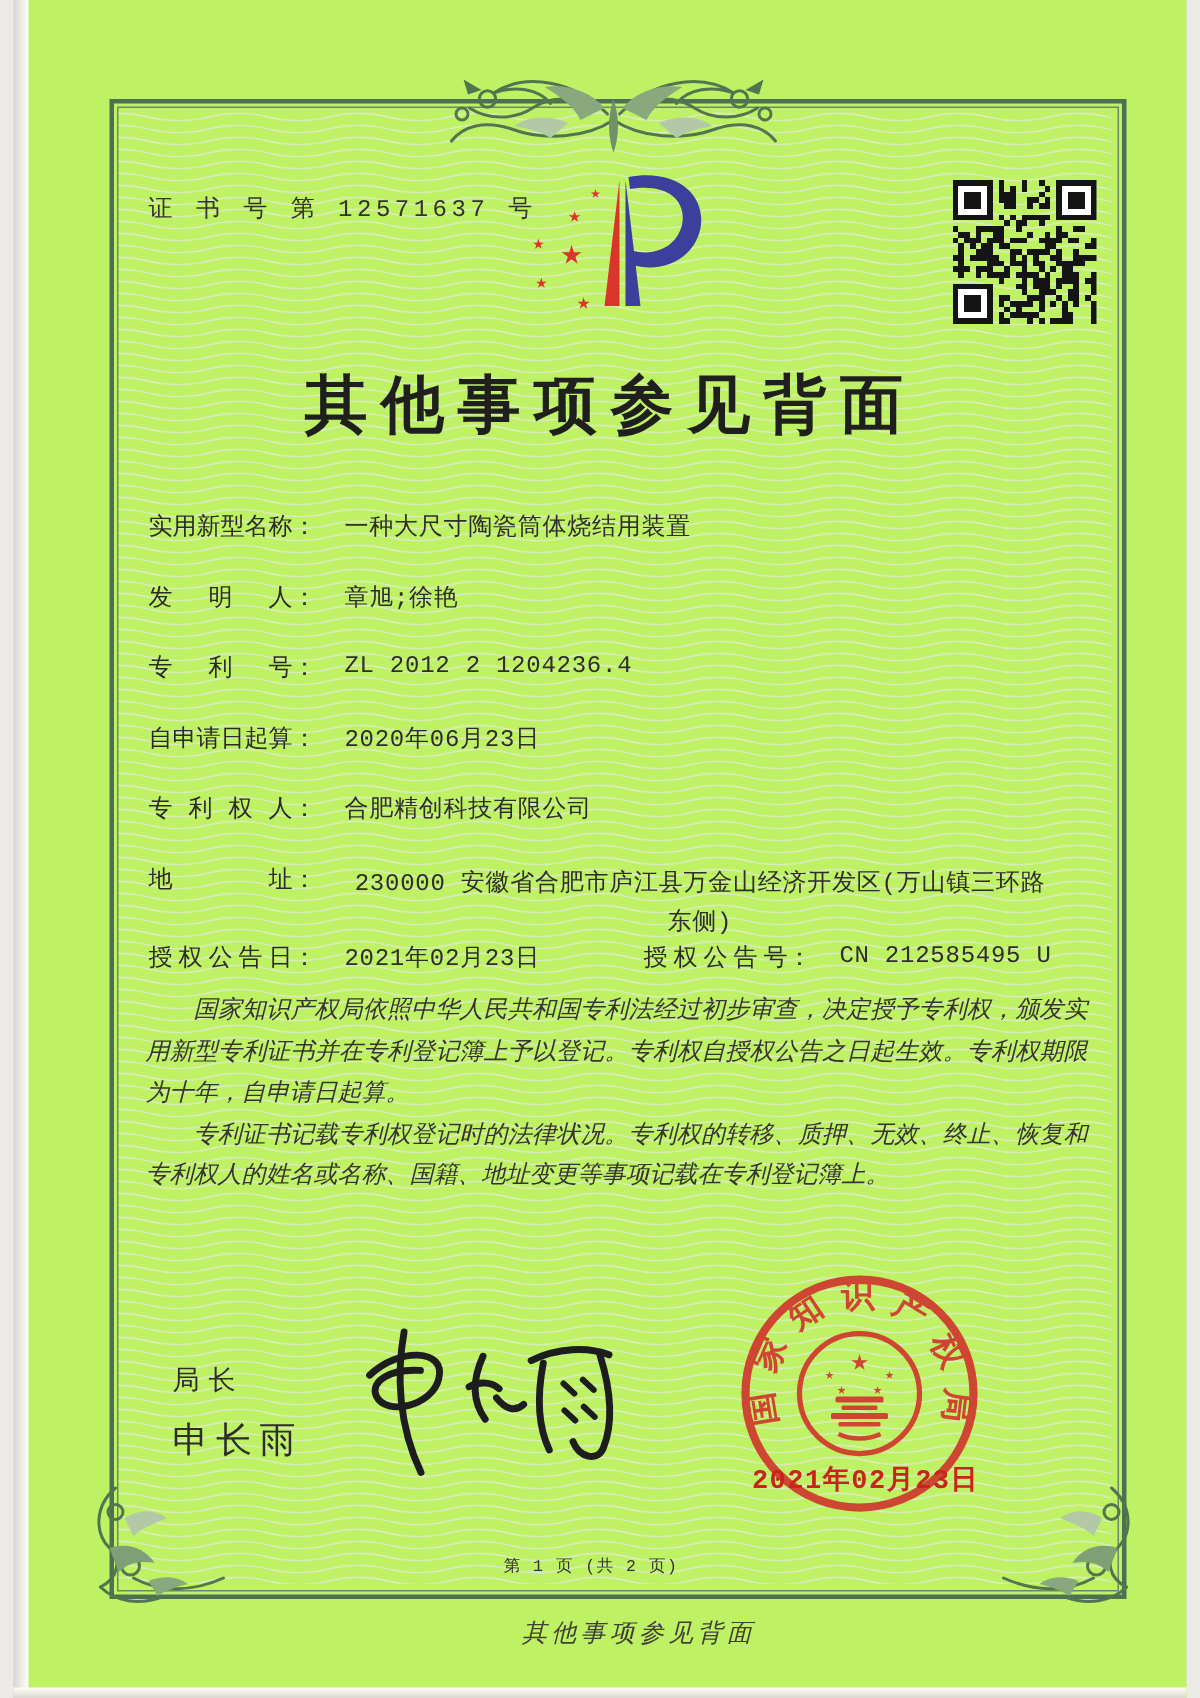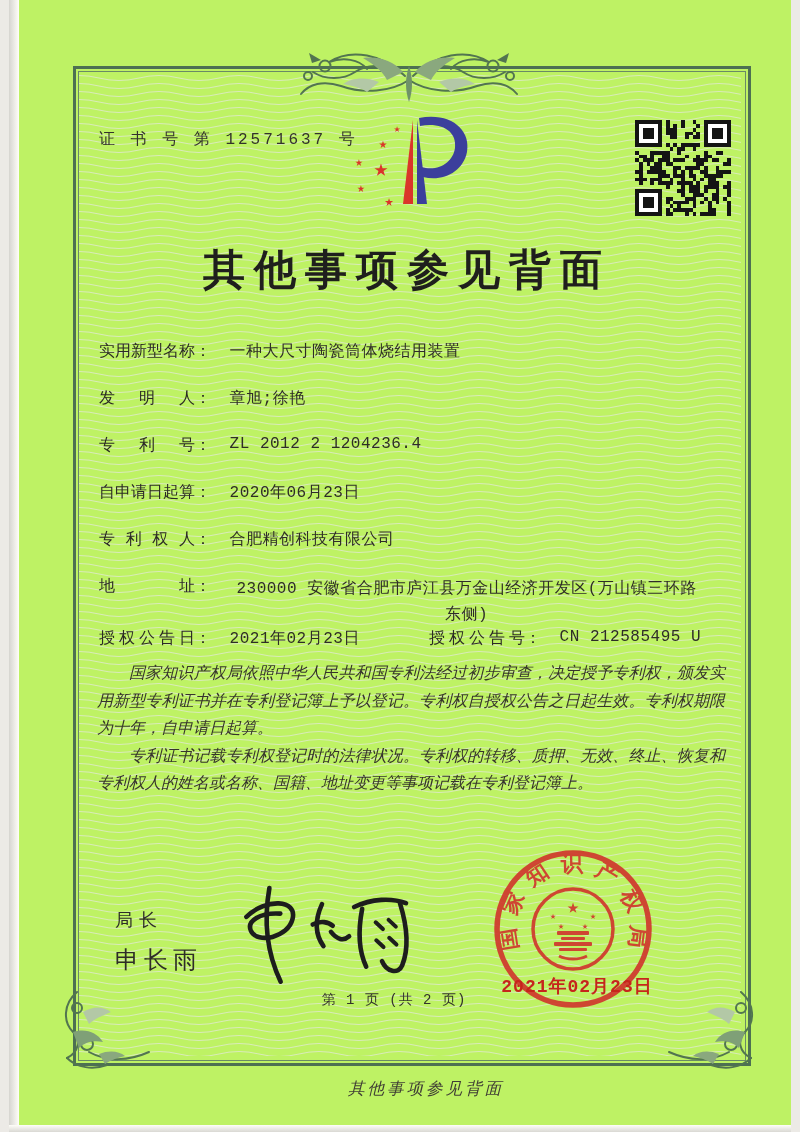--- a/index.html
+++ b/index.html
@@ -30,21 +30,21 @@
   .pair2{position:absolute;left:330px;top:0;}
   .paras{position:absolute;left:88px;top:661px;width:628px;}
   .paras p{margin:0;font-size:16px;line-height:27.5px;text-indent:2em;text-align:justify;
     font-style:italic;color:#36342c;}
   .director-title{position:absolute;left:106px;top:908px;font-size:18px;letter-spacing:6px;color:#2e2d28;}
   .director-name{position:absolute;left:106px;top:944px;font-size:24px;letter-spacing:5px;color:#2e2d28;}
   .signature{position:absolute;left:218px;top:874px;}
   .seal{position:absolute;left:482px;top:847px;opacity:.93;}
   .seal-date{position:absolute;left:486px;top:974px;width:164px;text-align:center;
     font-size:18px;font-weight:bold;color:#c6251c;letter-spacing:1px;white-space:nowrap;}
-  .page-no{position:absolute;left:0;top:991px;width:770px;text-align:center;font-size:14px;color:#33322c;letter-spacing:1px;}
+  .page-no{position:absolute;left:0;top:1036px;width:770px;text-align:center;font-size:11px;color:#33322c;letter-spacing:1px;}
   .back-note{position:absolute;left:0;top:1078px;width:780px;text-align:center;
     font-size:16.5px;font-style:italic;letter-spacing:3px;color:#403e35;margin-left:27px;}
   .qr{position:absolute;left:626px;top:120px;}
   .logo{position:absolute;left:338px;top:110px;}
 </style>
 </head>
 <body>
 
 <div class="page">
 

